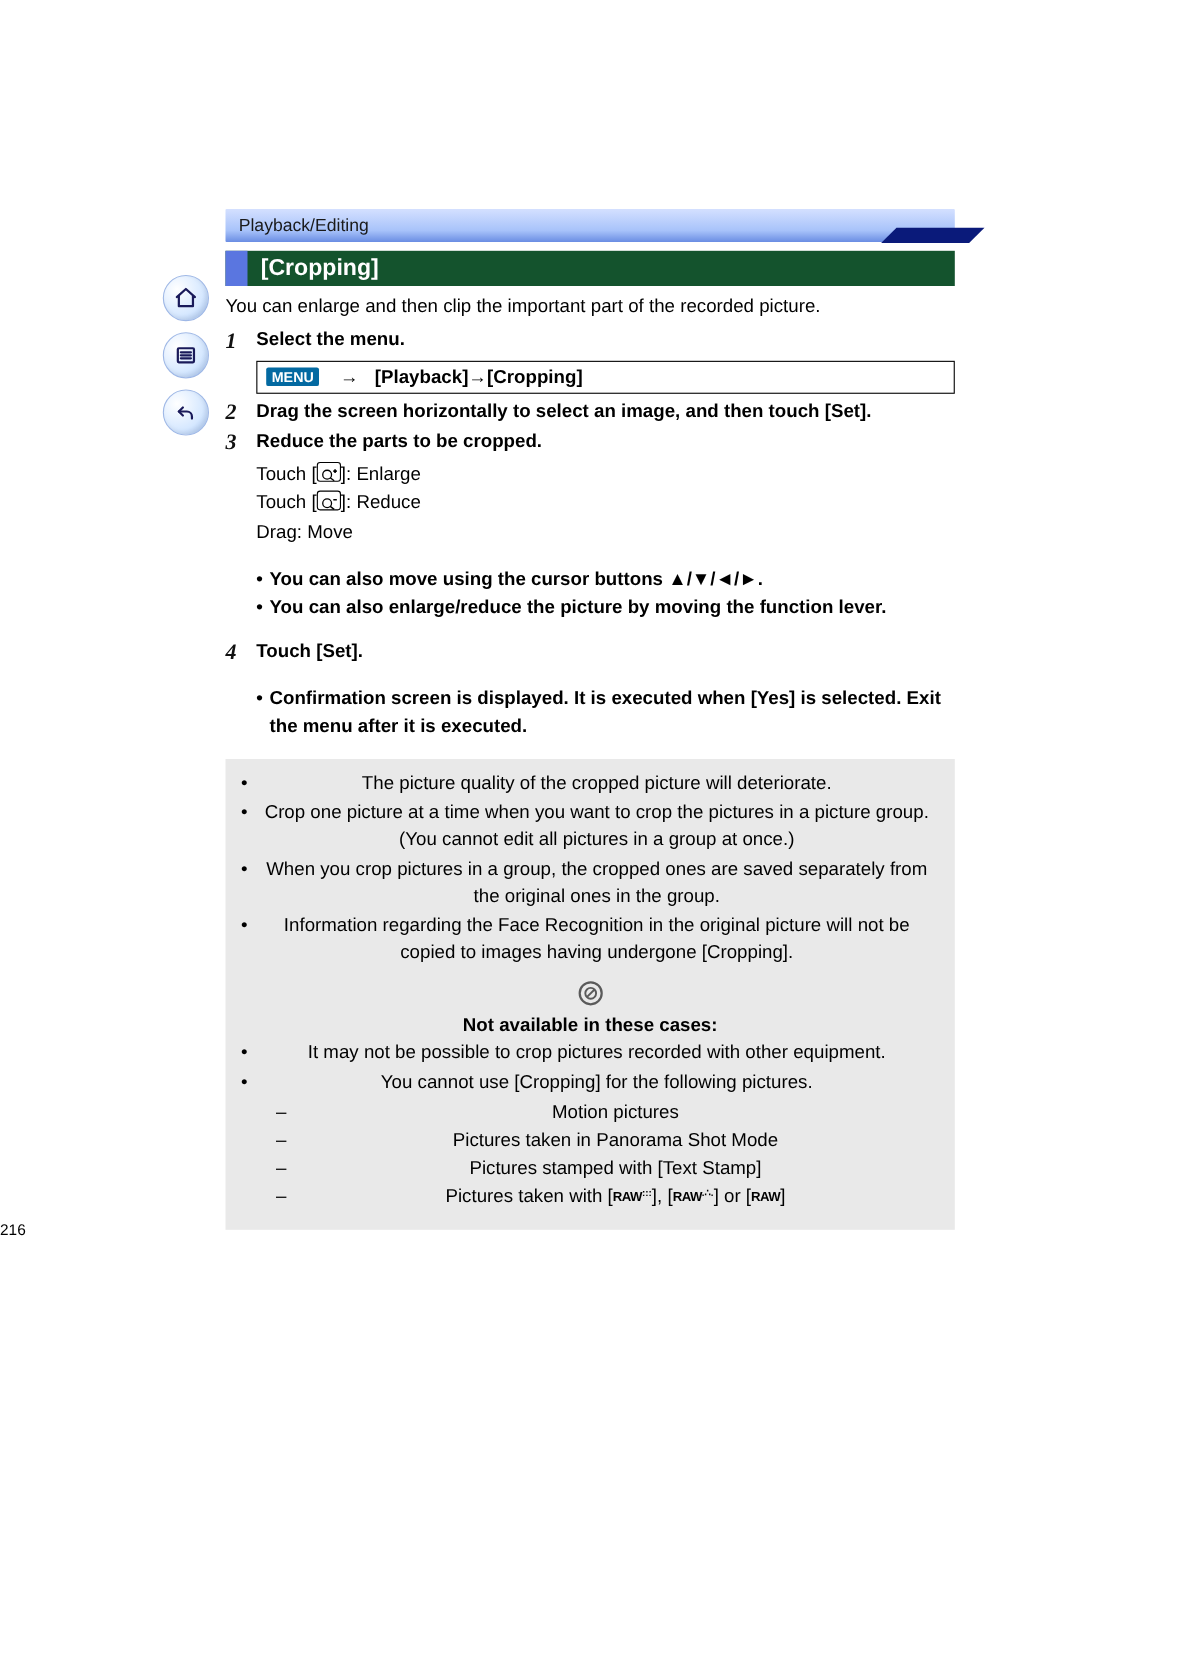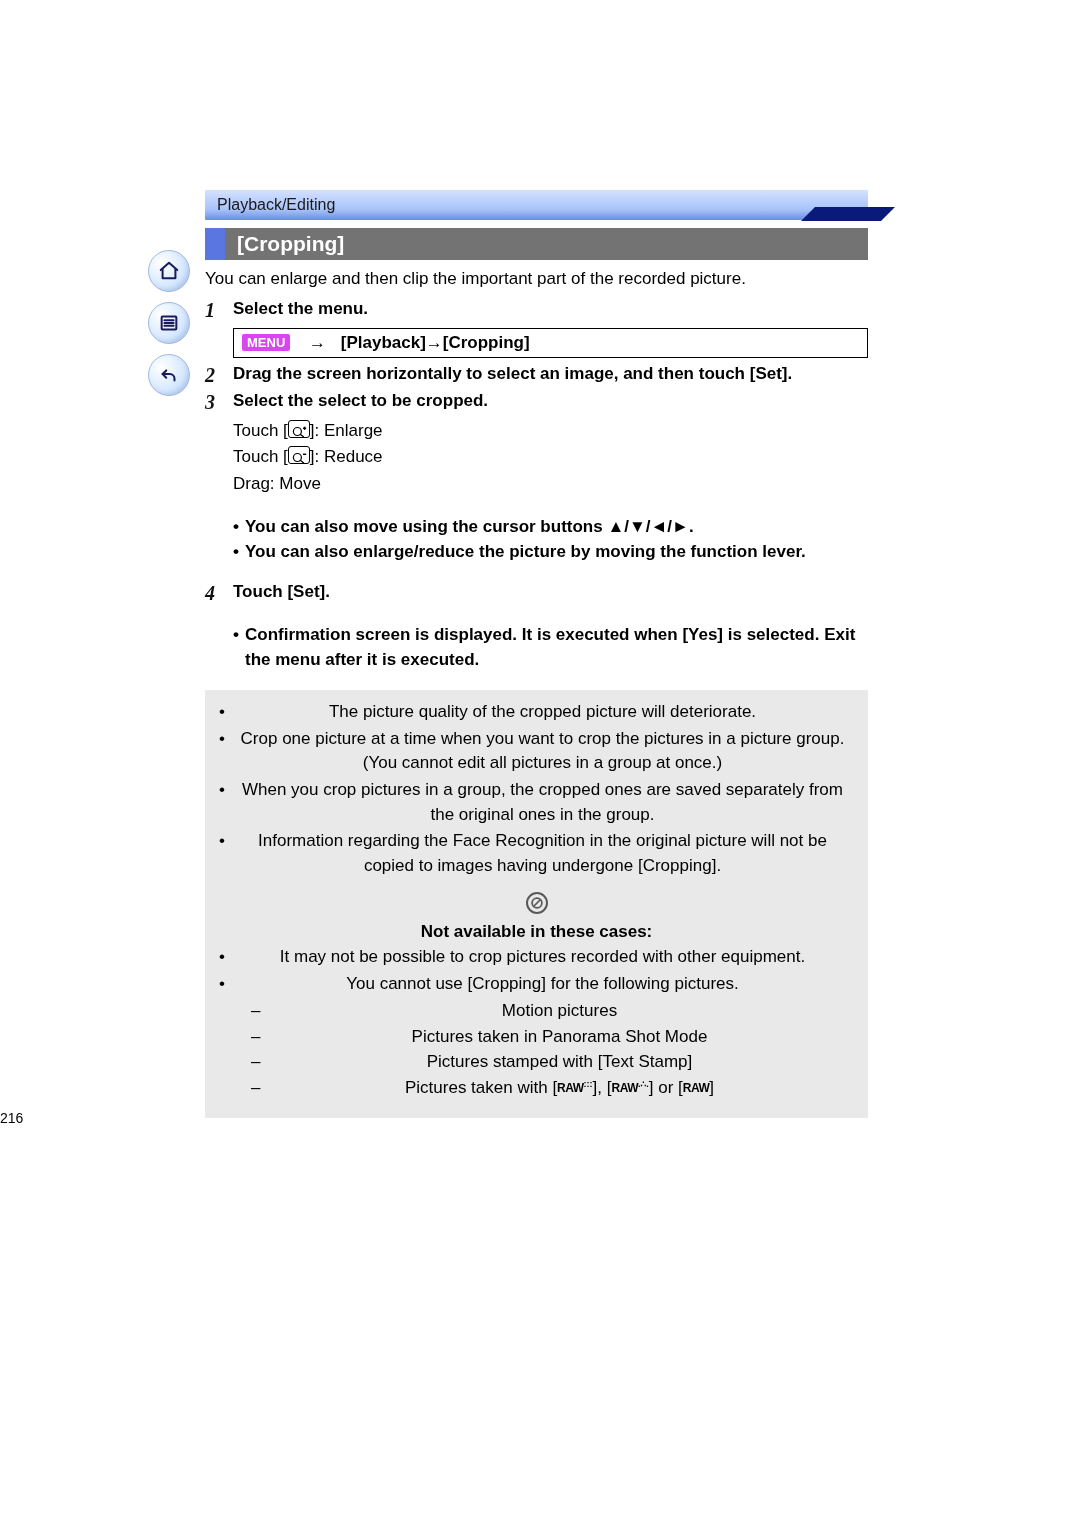--- a/index.html
+++ b/index.html
@@ -48,21 +48,21 @@
   .breadcrumb-wrap::after {
     content: "";
     position: absolute;
     right: 0; bottom: -1px;
     width: 80px; height: 14px;
     background: #0a1a7a;
     transform: skewX(-45deg) translateX(20px);
   }
   .breadcrumb { color: #1a1a1a; font-size: 16px; }
   .title-bar {
-    background: #737373;
+    background: #14532d;
     color: #fff;
     padding: 4px 12px;
     font-weight: bold;
     font-size: 21px;
     border-left: 20px solid #5a76e0;
     margin-bottom: 8px;
   }
   .intro { margin: 6px 0 8px 0; line-height: 1.35; }
   .step { display: flex; align-items: flex-start; margin: 4px 0; }
   .step-num {
@@ -78,21 +78,21 @@
   .step-title { font-weight: bold; }
   .menu-box {
     border: 1.5px solid #000;
     padding: 4px 8px;
     margin: 6px 0 6px 28px;
     display: block;
     font-weight: bold;
   }
   .menu-chip {
     display: inline-block;
-    background: #d946ef;
+    background: #0369a1;
     color: #fff;
     font-size: 13px;
     padding: 1px 5px;
     margin-right: 4px;
     vertical-align: 1px;
     border-radius: 2px;
   }
   .arrow { display:inline-block; margin: 0 10px; font-weight: normal; }
   .sub { margin-left: 28px; line-height: 1.55; }
   .touch-icon {
@@ -198,21 +198,21 @@
     <span>[Playback]→[Cropping]</span>
   </div>
 
   <div class="step">
     <div class="step-num">2</div>
     <div class="step-body"><span class="step-title">Drag the screen horizontally to select an image, and then touch [Set].</span></div>
   </div>
 
   <div class="step">
     <div class="step-num">3</div>
-    <div class="step-body"><span class="step-title">Select the select to be cropped.</span></div>
+    <div class="step-body"><span class="step-title">Reduce the parts to be cropped.</span></div>
   </div>
   <div class="sub">
     <span>Touch [</span><span class="touch-icon"><svg viewBox="0 0 20 16">
           <circle cx="8" cy="8" r="5" fill="none" stroke="#000" stroke-width="1.5"></circle>
           <line x1="11.5" y1="11.5" x2="16" y2="15" stroke="#000" stroke-width="1.6"></line>
           <line x1="15" y1="4" x2="19" y2="4" stroke="#000" stroke-width="1.8"></line>
           <line x1="17" y1="2" x2="17" y2="6" stroke="#000" stroke-width="1.8"></line>
         </svg></span><span>]: Enlarge</span>
   </div>
   <div class="sub">

